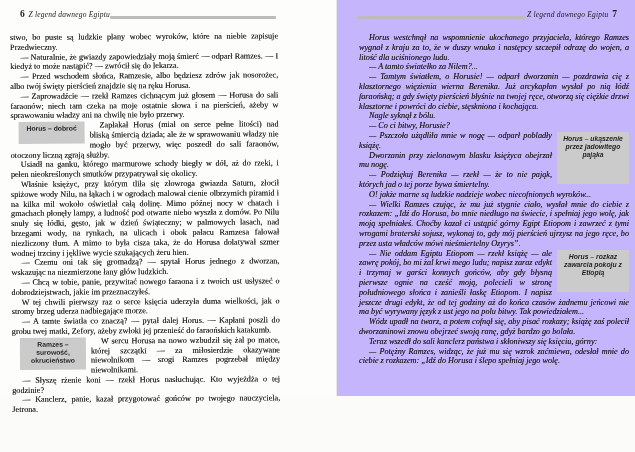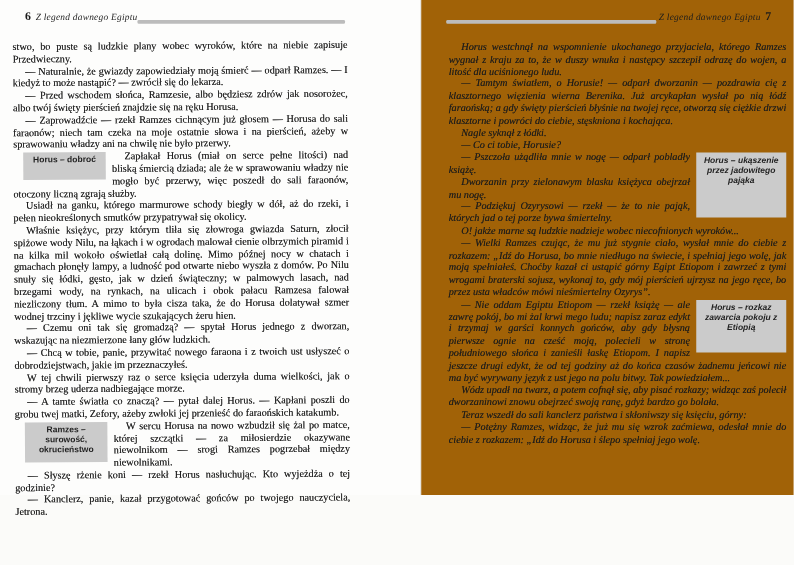--- a/index.html
+++ b/index.html
@@ -4,21 +4,21 @@
 <style>
   html,body{margin:0;padding:0;}
   body{
     width:635px;height:452px;overflow:hidden;position:relative;
     background:#fbfbf9;
     font-family:"Liberation Serif","DejaVu Serif",serif;
     color:#1c1c1c;
   }
   .page{position:absolute;top:0;height:396px;}
   .page-left{left:0;width:336px;background:#fdfdfc;border-right:1px solid #e6e6e2;}
-  .page-right{left:337px;width:298px;background:#a16207;}
+  .page-right{left:337px;width:298px;background:#c4b5fd;}
 
   
   .hdr{position:absolute;top:9px;white-space:nowrap;font-size:7.5px;line-height:10px;}
   .hdr .num{font-weight:bold;font-style:normal;font-size:9.5px;}
   .hdr .rt{font-style:italic;letter-spacing:.2px;}
   .hdr-left{left:20px;}
   .hdr-right{right:18px;text-align:right;}
   .rule{position:absolute;top:16px;height:2.5px;background:#bcbcbc;border-radius:1px;}
   .rule-left{left:110px;width:166px;}
   .rule-right{left:20px;width:168px;}
@@ -84,32 +84,33 @@
 </div>
 
 <div class="page page-right">
   <div class="rule rule-right"></div>
   <div class="hdr hdr-right">
     <span class="rt">Z legend dawnego Egiptu</span>&nbsp;&nbsp;<span class="num">7</span>
   </div>
 
   <div class="pcol pcol-right">
     <p>Horus westchnął na wspomnienie ukochanego przyjaciela, którego Ramzes wygnał z kraju za to, że w duszy wnuka i następcy szczepił odrazę do wojen, a litość dla uciśnionego ludu.</p>
+    <p>— A tamto światełko za Nilem?...</p>
     <p>— Tamtym światłem, o Horusie! — odparł dworzanin — pozdrawia cię z klasztornego więzienia wierna Berenika. Już arcykapłan wysłał po nią łódź faraońską; a gdy święty pierścień błyśnie na twojej ręce, otworzą się ciężkie drzwi klasztorne i powróci do ciebie, stęskniona i kochająca.</p>
-    <p>Nagle syknął z łódki.</p>
-    <p>— Co ci tobie, Horusie?</p>
+    <p>Nagle syknął z bólu.</p>
+    <p>— Co ci bitwy, Horusie?</p>
     <p>
       <span class="mnote mnote-r mnote-3">Horus – ukąszenie przez jadowitego pająka</span>
       <span>— Pszczoła użądliła mnie w nogę — odparł pobladły książę.</span>
     </p>
     <p>Dworzanin przy zielonawym blasku księżyca obejrzał mu nogę.</p>
-    <p>— Podziękuj Ozyrysowi — rzekł — że to nie pająk, których jad o tej porze bywa śmiertelny.</p>
+    <p>— Podziękuj Berenika — rzekł — że to nie pająk, których jad o tej porze bywa śmiertelny.</p>
     <p>O! jakże marne są ludzkie nadzieje wobec niecofnionych wyroków...</p>
     <p>— Wielki Ramzes czując, że mu już stygnie ciało, wysłał mnie do ciebie z rozkazem: „Idź do Horusa, bo mnie niedługo na świecie, i spełniaj jego wolę, jak moją spełniałeś. Choćby kazał ci ustąpić górny Egipt Etiopom i zawrzeć z tymi wrogami braterski sojusz, wykonaj to, gdy mój pierścień ujrzysz na jego ręce, bo przez usta władców mówi nieśmiertelny Ozyrys”.</p>
     <p>
       <span class="mnote mnote-r mnote-4">Horus – rozkaz zawarcia pokoju z Etiopią</span>
       <span>— Nie oddam Egiptu Etiopom — rzekł książę — ale zawrę pokój, bo mi żal krwi mego ludu; napisz zaraz edykt i trzymaj w garści konnych gońców, aby gdy błysną pierwsze ognie na cześć moją, polecieli w stronę południowego słońca i zanieśli łaskę Etiopom. I napisz jeszcze drugi edykt, że od tej godziny aż do końca czasów żadnemu jeńcowi nie ma być wyrywany język z ust jego na polu bitwy. Tak powiedziałem...</span>
     </p>
-    <p>Wódz upadł na twarz, a potem cofnął się, aby pisać rozkazy; widząc zaś polecił dworzaninowi znowu obejrzeć swoją ranę, gdyż bardzo go bolała.</p>
+    <p>Wódz upadł na twarz, a potem cofnął się, aby pisać rozkazy; książę zaś polecił dworzaninowi znowu obejrzeć swoją ranę, gdyż bardzo go bolała.</p>
     <p>Teraz wszedł do sali kanclerz państwa i skłoniwszy się księciu, górny:</p>
     <p>— Potężny Ramzes, widząc, że już mu się wzrok zaćmiewa, odesłał mnie do ciebie z rozkazem: „Idź do Horusa i ślepo spełniaj jego wolę.</p>
   </div>
 </div>
 
 </body></html>

